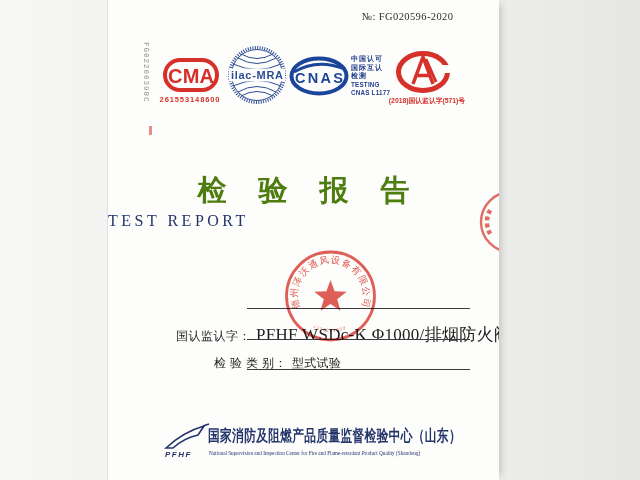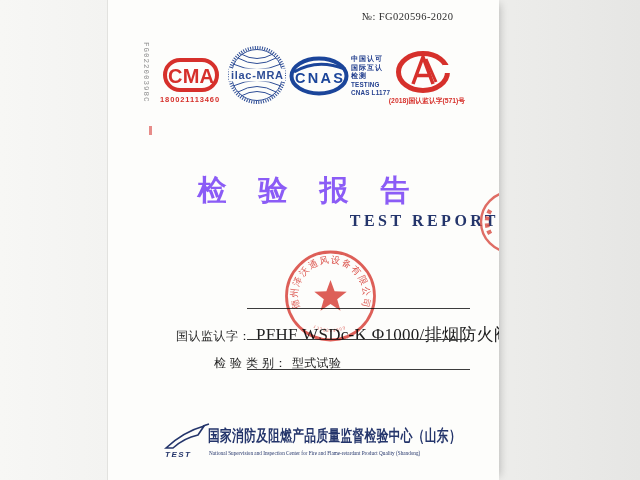--- a/index.html
+++ b/index.html
@@ -20,23 +20,23 @@
   .cnas{left:181px;top:56px;}
   .cnas-text{position:absolute;left:243px;top:55px;width:52px;color:#24408f;
              font-family:"Liberation Sans",sans-serif;font-weight:bold;}
   .cnas-text .cn{font-size:7px;line-height:8.6px;letter-spacing:1px;}
   .cnas-text .en{font-size:6.3px;line-height:8.2px;letter-spacing:.2px;}
   .cal{left:287px;top:51px;}
   .cal-num{position:absolute;left:276px;top:96px;width:86px;text-align:center;font-size:6.8px;
            color:#d6302b;font-weight:bold;white-space:nowrap;font-family:"Liberation Sans",sans-serif;}
   
   .title-cn{position:absolute;left:0;top:171px;width:100%;text-align:center;font-size:29px;font-weight:bold;
-            color:#8b5cf6;letter-spacing:12px;padding-left:12px;box-sizing:border-box;
+            color:#4d7c0f;letter-spacing:12px;padding-left:12px;box-sizing:border-box;
             font-family:"Liberation Sans",sans-serif;}
-  .title-en{position:absolute;left:0;top:212px;width:100%;text-align:right;font-size:16px;font-weight:bold;
+  .title-en{position:absolute;left:0;top:212px;width:100%;text-align:left;font-size:16px;font-weight:normal;
             color:#24356b;letter-spacing:3.5px;font-family:"Liberation Serif",serif;}
   
   .field{position:absolute;left:63px;white-space:nowrap;font-size:12px;color:#1e1e1e;}
   .flabel{display:inline-block;width:80px;text-align:right;letter-spacing:.5px;}
   .fvalue{margin-left:5px;letter-spacing:.3px;}
   .f1{top:292px;} .f2{top:323px;} .f3{top:355px;margin-left:36px;}
   .f2 .fvalue{font-size:17px;}
   .uline{position:absolute;left:139px;width:223px;border-bottom:1.4px solid #3c3c3c;height:0;}
   .u1{top:308px;} .u2{top:339px;} .u3{top:369px;}
   
@@ -63,21 +63,21 @@
       <span>FG020596-2020</span>
     </div>
 
     <div class="vcode">FG02200398C</div>
     <div class="red-tick"></div>
 
     <svg class="logo cma" width="58" height="40" viewBox="0 0 58 40">
       <rect x="3" y="5" width="52" height="30" rx="15" fill="none" stroke="#d6302b" stroke-width="4"></rect>
       <text x="29" y="28" text-anchor="middle" font-family="Liberation Sans,sans-serif" font-weight="bold" font-size="20" fill="#d6302b" textLength="46">CMA</text>
     </svg>
-    <div class="cma-num">180021113460</div>
+    <div class="cma-num">261553148600</div>
 
     <svg class="logo ilac" width="60" height="60" viewBox="0 0 60 60">
       <circle cx="30" cy="30" r="27.5" fill="none" stroke="#2e4d96" stroke-width="3" stroke-dasharray="1 1.4"></circle>
       <circle cx="30" cy="30" r="25.5" fill="none" stroke="#2e4d96" stroke-width="1"></circle>
       <path d="M11,13 Q30,24 49,13" fill="none" stroke="#2e4d96" stroke-width="1"></path>
       <path d="M6,19 Q30,30 54,19" fill="none" stroke="#2e4d96" stroke-width="1"></path>
       <path d="M14,9 Q30,18 46,9" fill="none" stroke="#2e4d96" stroke-width="1"></path>
       <path d="M6,41 Q30,30 54,41" fill="none" stroke="#2e4d96" stroke-width="1"></path>
       <path d="M11,47 Q30,36 49,47" fill="none" stroke="#2e4d96" stroke-width="1"></path>
       <path d="M14,51 Q30,42 46,51" fill="none" stroke="#2e4d96" stroke-width="1"></path>
@@ -139,18 +139,18 @@
 
     <svg class="edge-seal" width="40" height="74" viewBox="0 0 40 74">
       <circle cx="40" cy="37" r="30" fill="none" stroke="#d84a40" stroke-width="2.4"></circle>
       <path d="M19.2,25 A24,24 0 0 0 19.2,49" fill="none" stroke="#d84a40" stroke-width="4.5" stroke-dasharray="4 3"></path>
     </svg>
 
     <svg class="sdqi" width="48" height="28" viewBox="0 0 48 28">
       <path d="M3,25 Q20,9 41,3 L35,12 Q21,15 10,25 Z" fill="none" stroke="#24356b" stroke-width="1.6"></path>
       <path d="M40,3 L46,1" stroke="#24356b" stroke-width="1.4"></path>
     </svg>
-    <div class="sdqi-text">TEST</div>
+    <div class="sdqi-text">PFHF</div>
     <div class="org-cn">国家消防及阻燃产品质量监督检验中心（山东）</div>
     <div class="org-en">National Supervision and Inspection Center for Fire and Flame-retardant Product Quality (Shandong)</div>
 
   </div>
 </div>
 
 </body></html>

